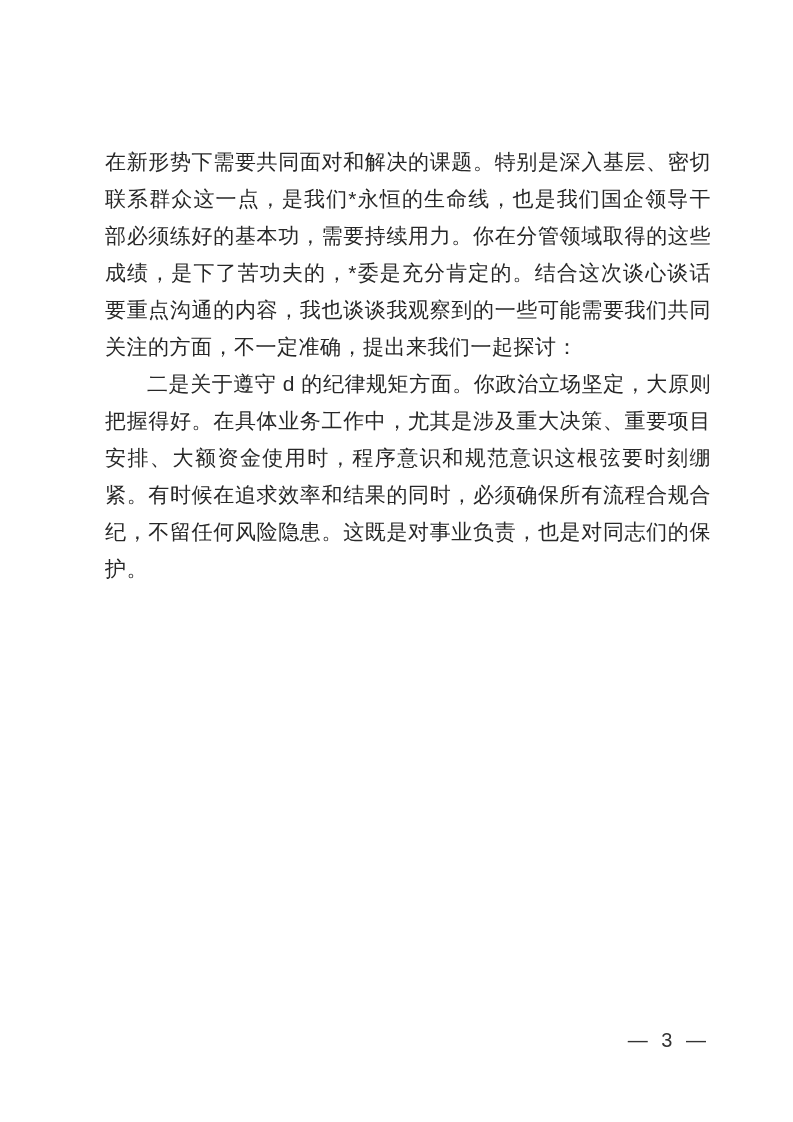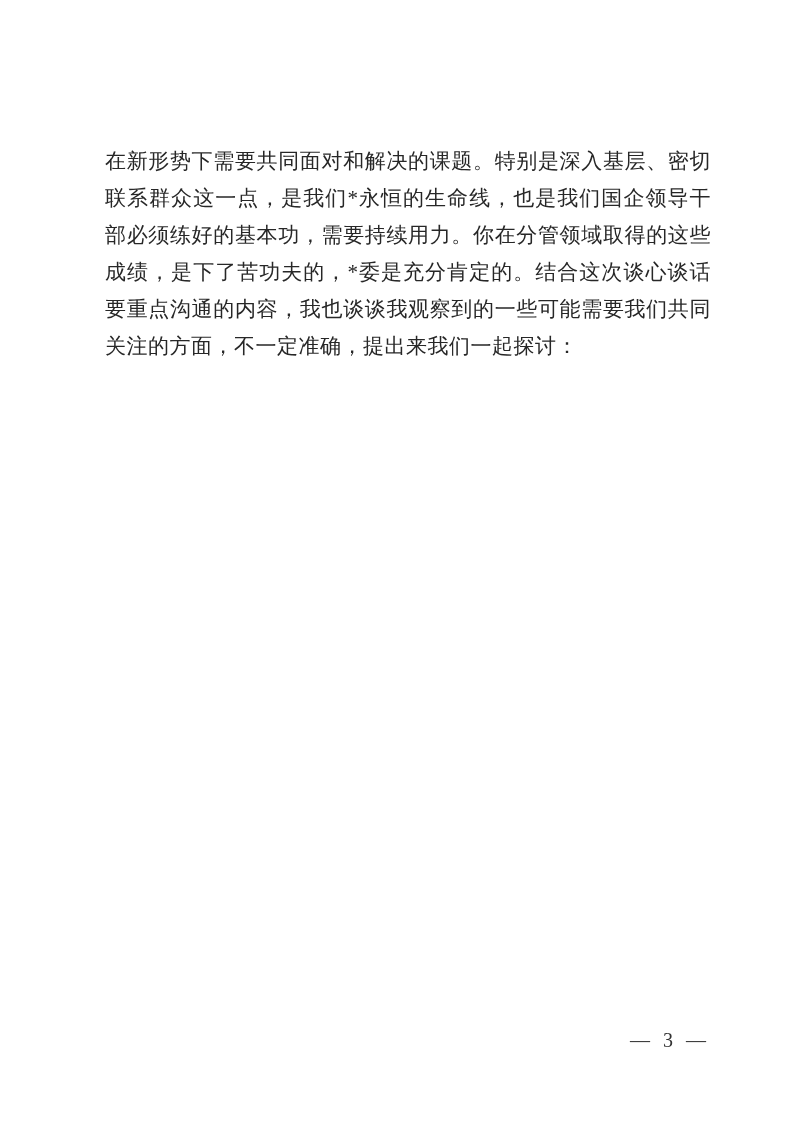--- a/index.html
+++ b/index.html
@@ -6,21 +6,21 @@
     margin: 0;
     padding: 0;
     background: #ffffff;
   }
   .page {
     position: relative;
     width: 756px;
     height: 1122px;
     background: #ffffff;
     overflow: hidden;
-    font-family: Liberation Serif, serif;
+    font-family: Liberation Sans, sans-serif;
   }
   .content {
     position: absolute;
     left: 105px;
     top: 143px;
     width: 606px;
   }
   .content p {
     margin: 0;
     padding: 0;
@@ -46,15 +46,16 @@
     color: #333333;
     letter-spacing: 4px;
   }
 </style>
 </head>
 <body>
 
 <div class="page">
   <div class="content">
     <p>在新形势下需要共同面对和解决的课题。特别是深入基层、密切联系群众这一点，是我们*永恒的生命线，也是我们国企领导干部必须练好的基本功，需要持续用力。你在分管领域取得的这些成绩，是下了苦功夫的，*委是充分肯定的。结合这次谈心谈话要重点沟通的内容，我也谈谈我观察到的一些可能需要我们共同关注的方面，不一定准确，提出来我们一起探讨：</p>
+    <p class="indent">二是关于遵守 d 的纪律规矩方面。你政治立场坚定，大原则把握得好。在具体业务工作中，尤其是涉及重大决策、重要项目安排、大额资金使用时，程序意识和规范意识这根弦要时刻绷紧。有时候在追求效率和结果的同时，必须确保所有流程合规合纪，不留任何风险隐患。这既是对事业负责，也是对同志们的保护。</p>
   </div>
   <div class="footer">— 3 —</div>
 </div>
 
 </body></html>

